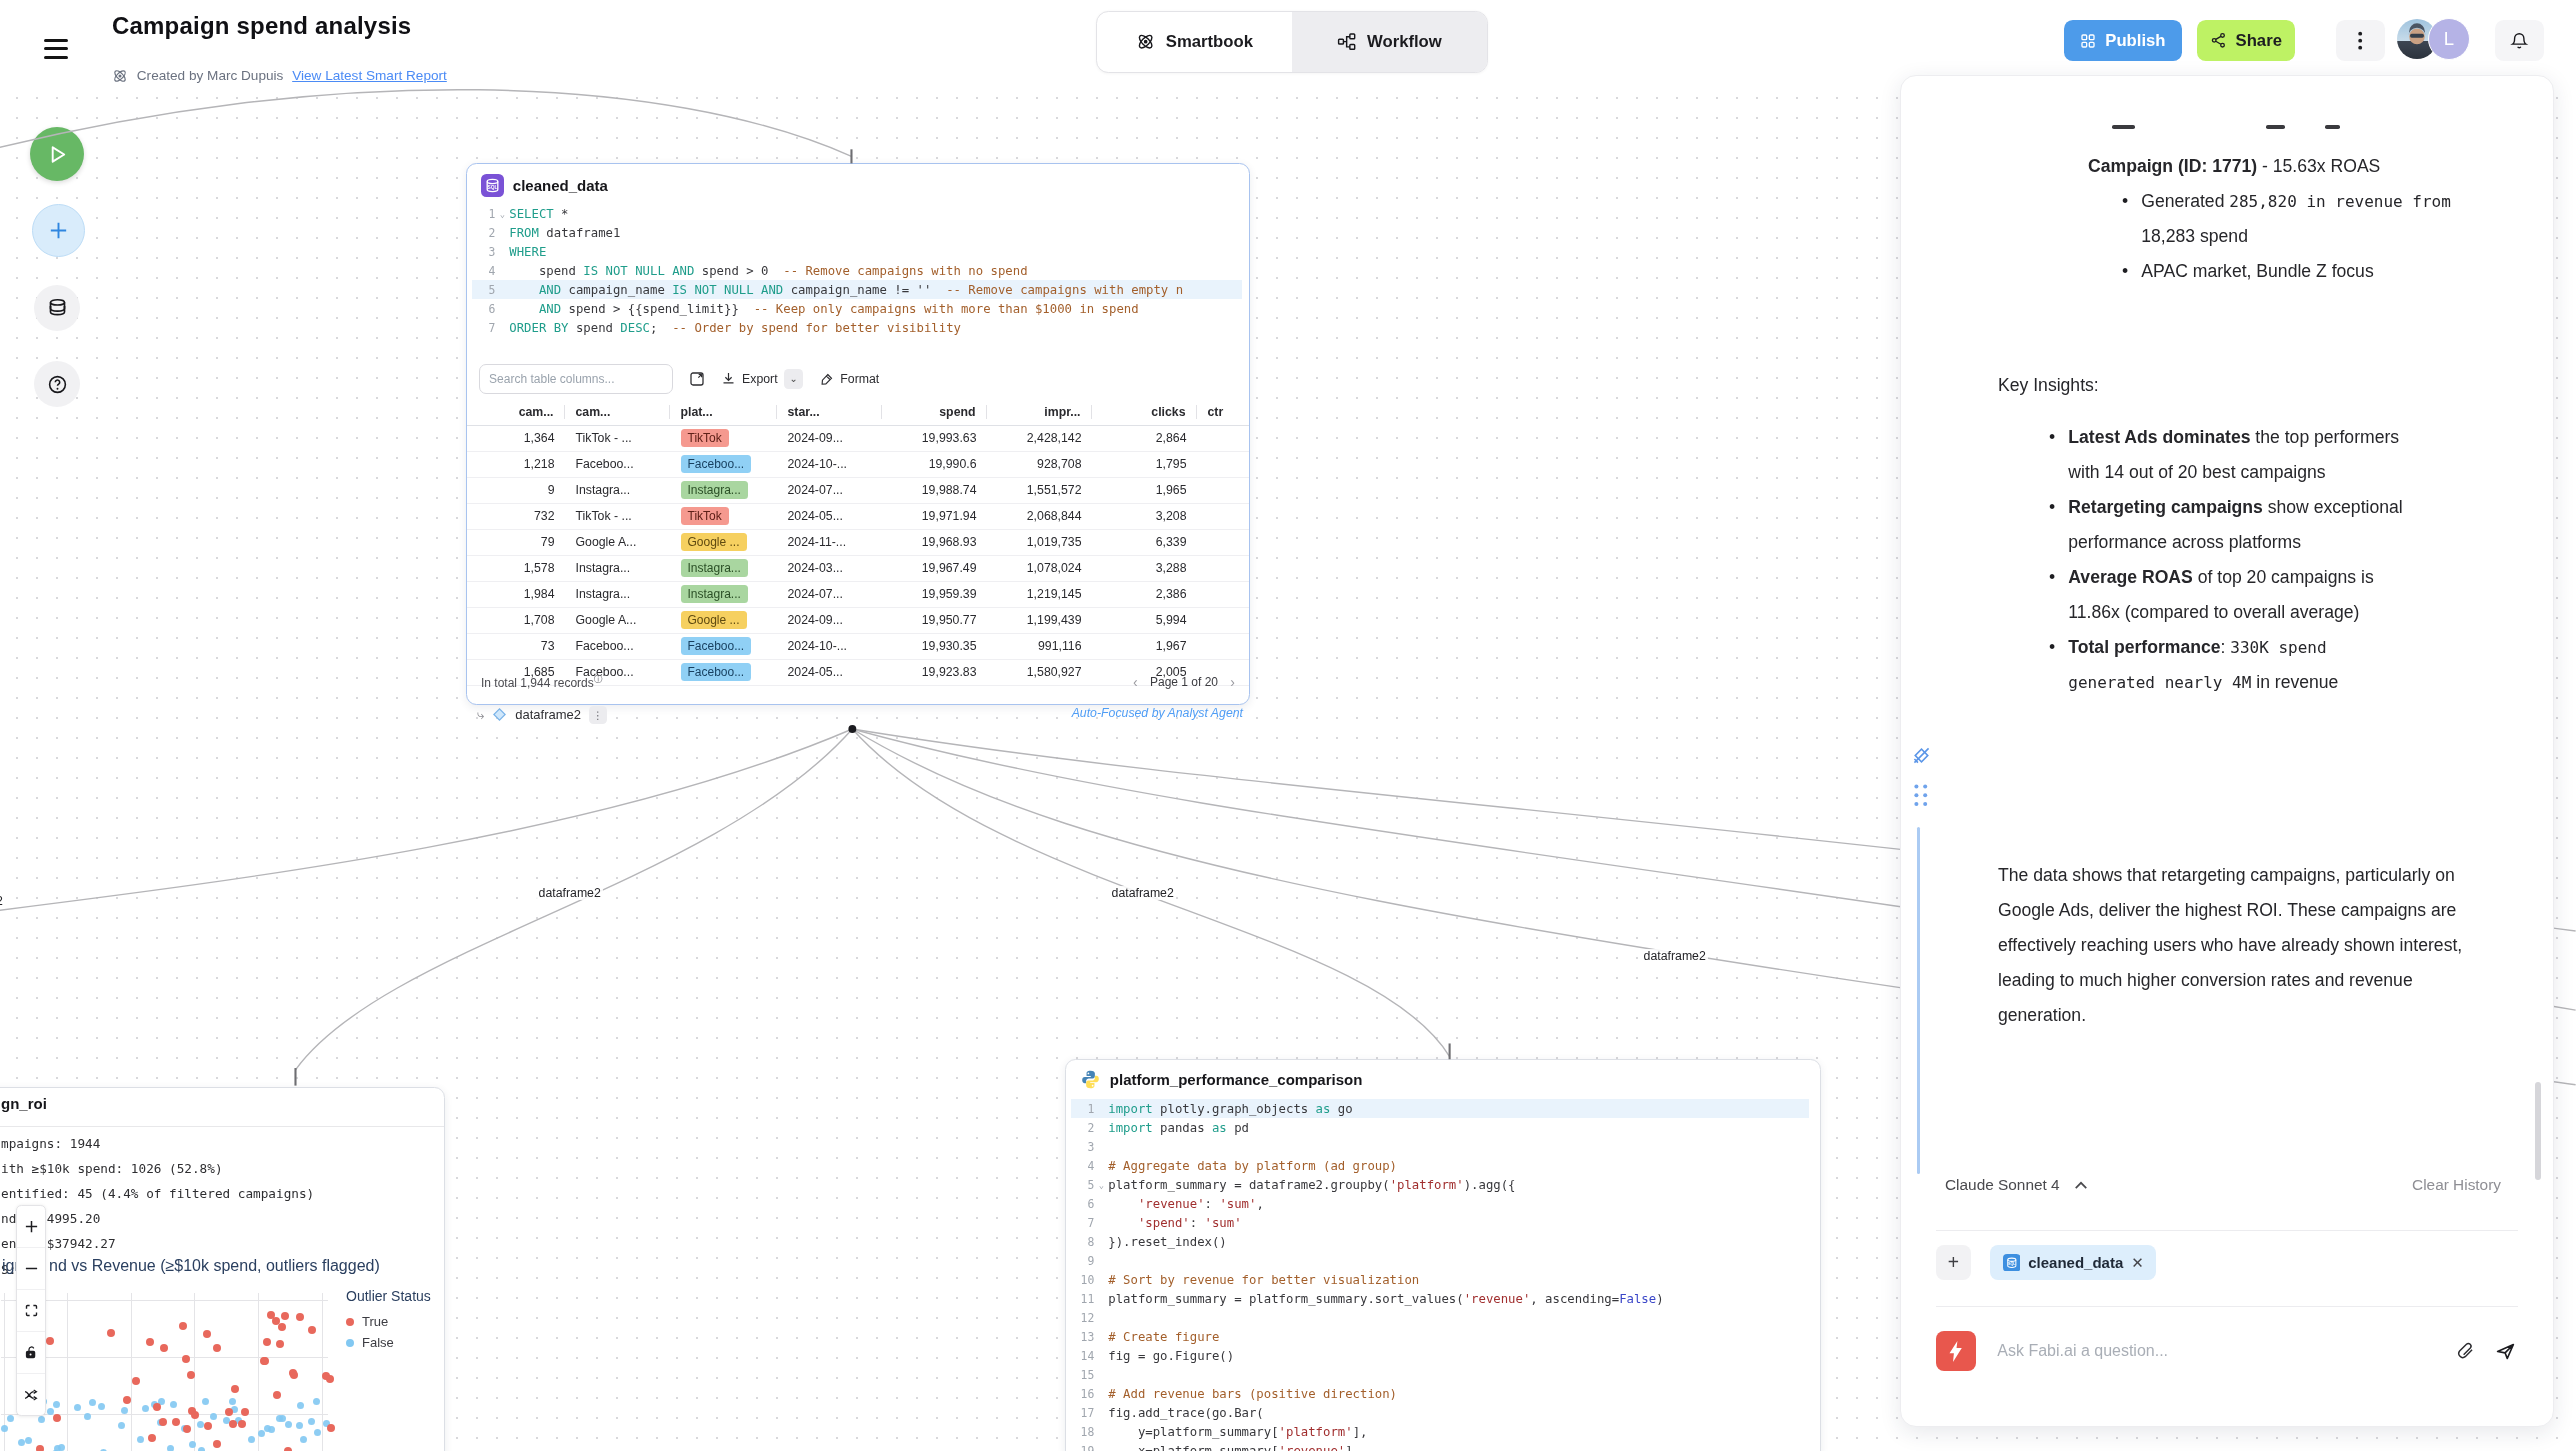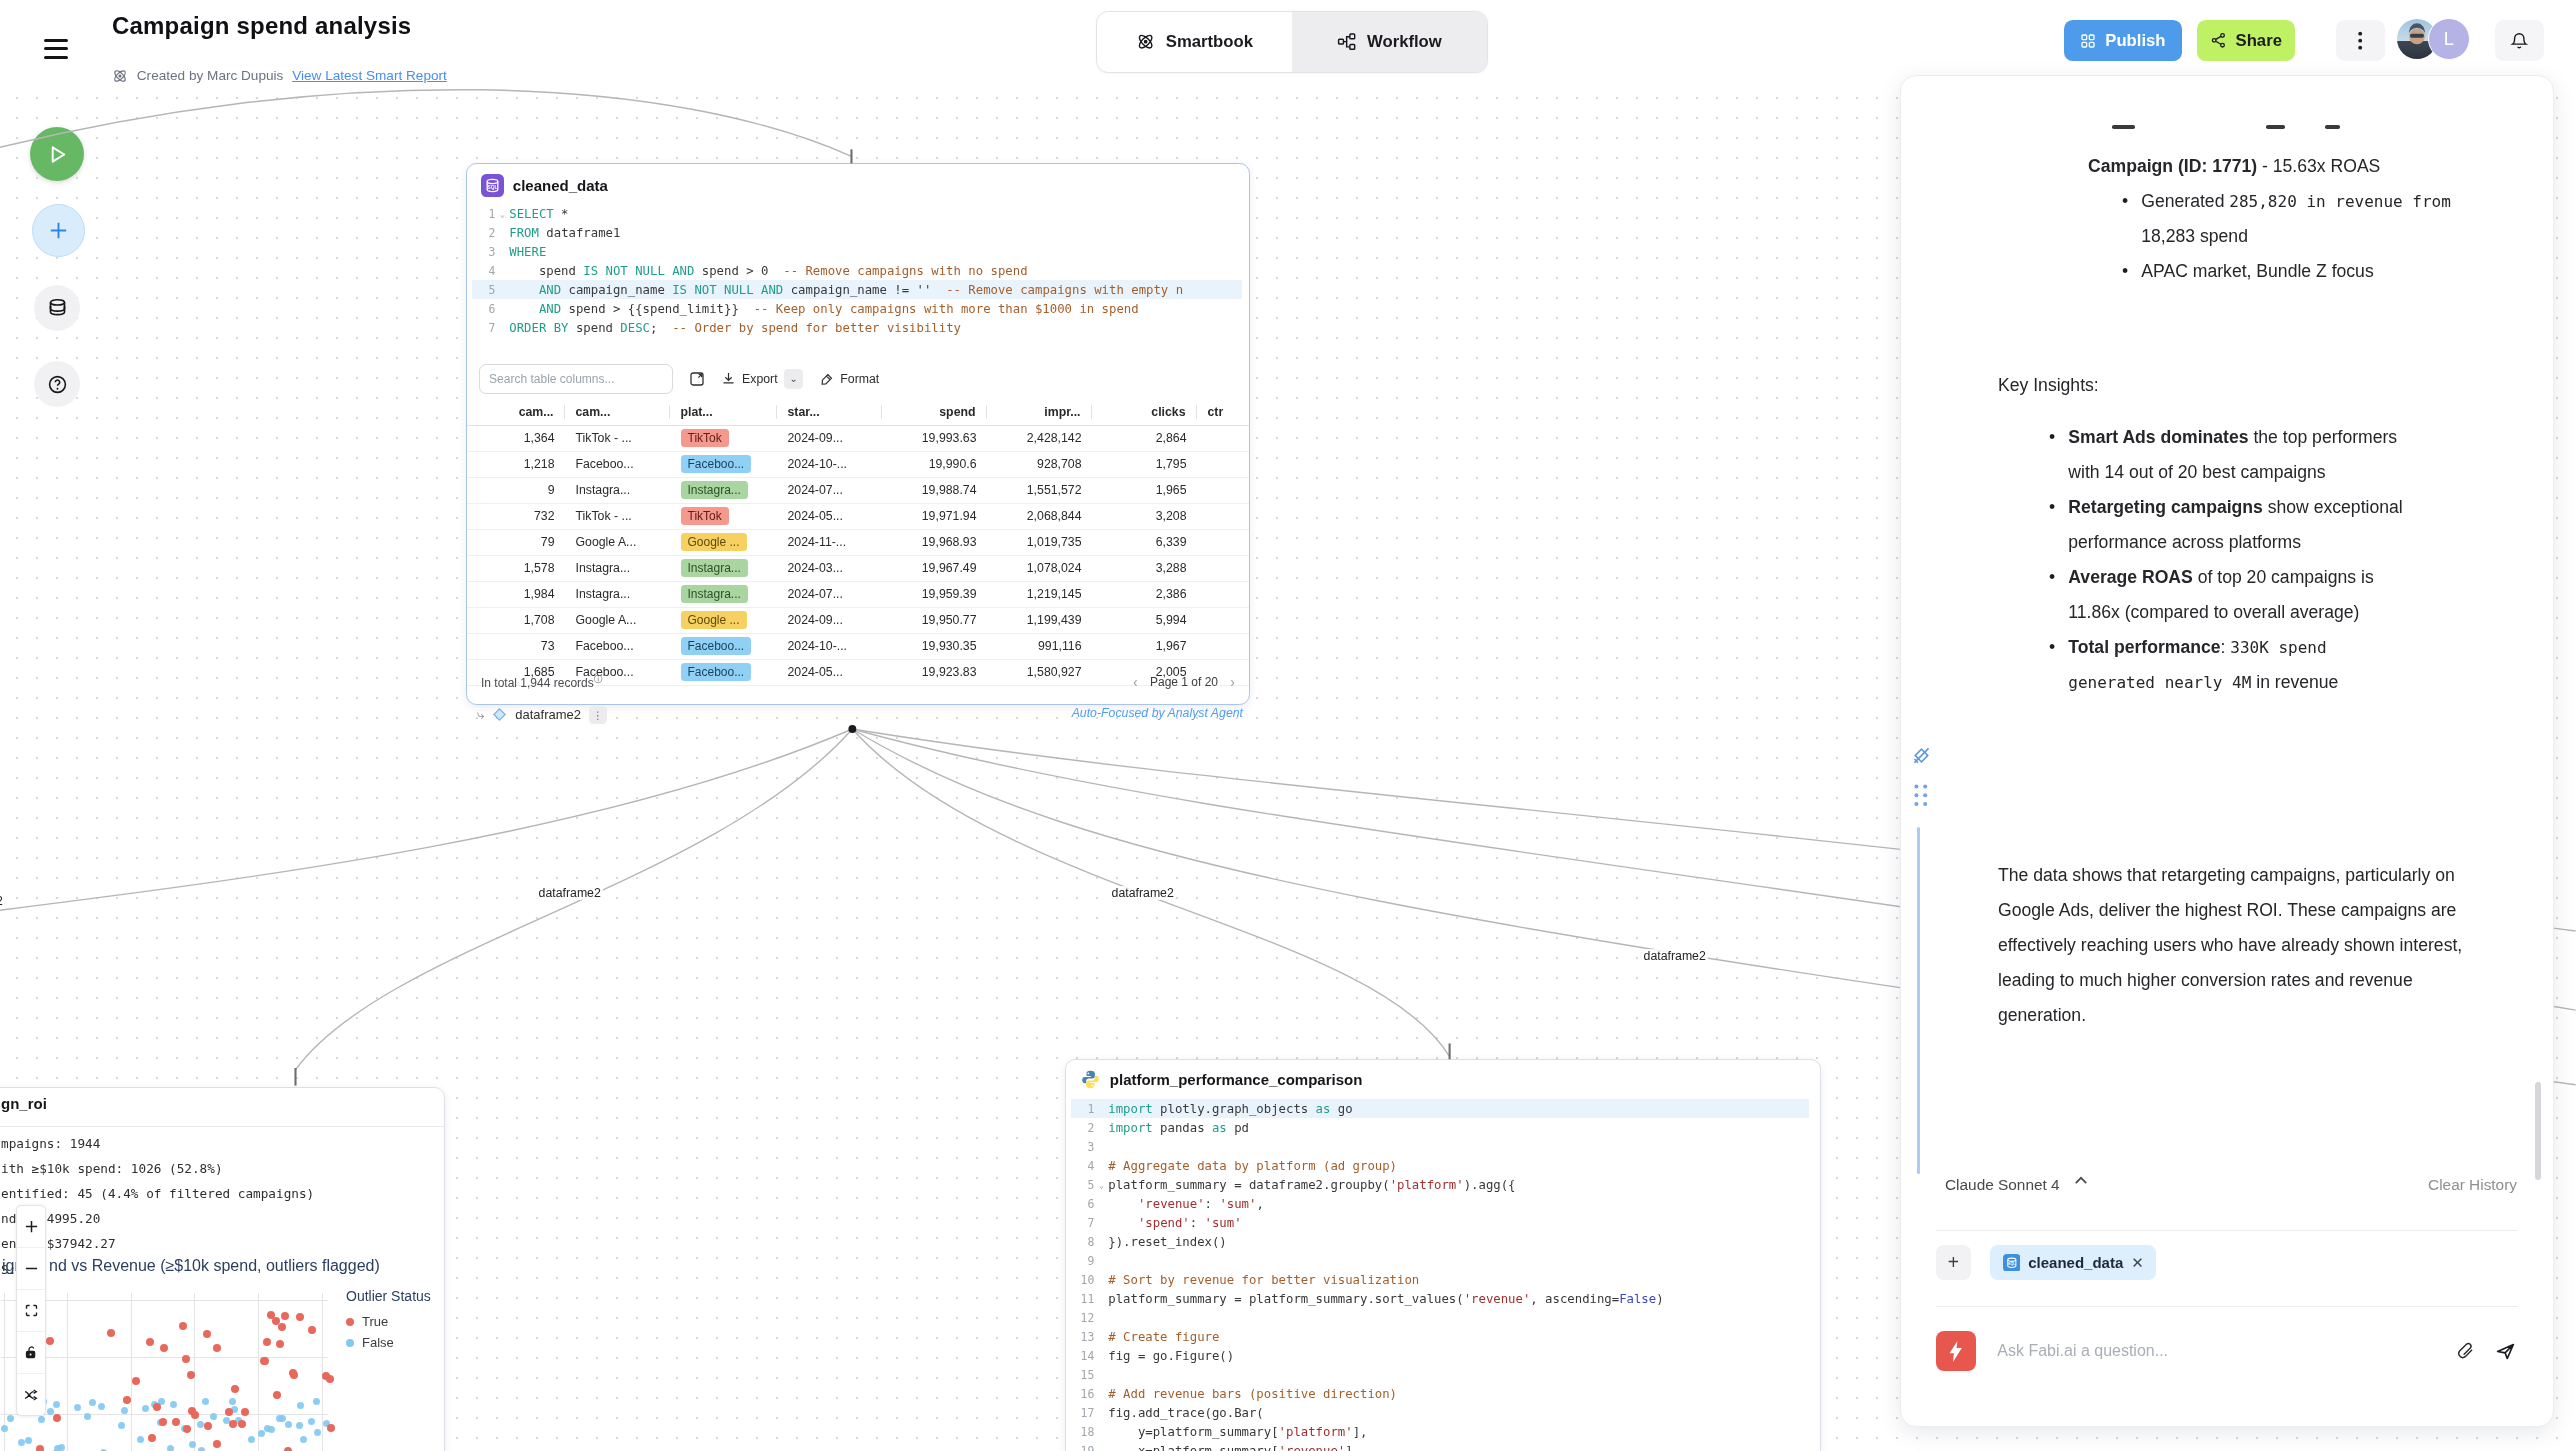--- a/index.html
+++ b/index.html
@@ -96,21 +96,21 @@
   #sidebar{position:absolute;left:1900px;top:75px;width:652px;height:1350px;background:#fff;border:0.9px solid #ededf0;
      border-radius:16px;box-shadow:0 5.3px 21px rgba(30,40,70,.10);z-index:40;}
   .sb-text{font-size:17.6px;line-height:35px;color:#26262a;}
   .seg-b{font-weight:700;} .seg-r{} .seg-m{font-family:"DejaVu Sans Mono",monospace;font-size:16px;}
   .sb-bullets{position:absolute;}
   .sb-li{display:flex;}
   .sb-li .marker{flex:0 0 19.3px;font-size:17.6px;line-height:35px;color:#1e1e22;}
   .clip-dash{position:absolute;height:4.4px;background:#3a3a3e;border-radius:1.8px;top:49px;}
   #sb-blue-line{position:absolute;left:16px;top:751px;width:2.6px;height:347px;background:#abcbf3;border-radius:1.8px;}
   #sb-scroll-thumb{position:absolute;right:12.3px;top:1006px;width:6.2px;height:98px;background:#d6d6da;border-radius:3.5px;cursor:pointer;}
-  #model-row{position:absolute;left:44px;right:36px;top:1100px;display:flex;font-size:15.4px;color:#4a4a4e;}
+  #model-row{position:absolute;left:44px;right:52px;top:1100px;display:flex;align-items:center;font-size:15.4px;color:#4a4a4e;}
   #clear-history{margin-left:auto;color:#8e8e94;cursor:pointer;}
   .sb-divider{position:absolute;left:35px;right:35px;height:0.9px;background:#ececef;}
   #ctx-row{position:absolute;left:35px;top:1169px;display:flex;align-items:center;gap:19.3px;}
   #ctx-add{width:35px;height:35px;border-radius:8px;background:#f2f2f4;display:flex;align-items:center;justify-content:center;font-size:19.3px;color:#3e3e42;cursor:pointer;}
   #ctx-chip{height:35px;border-radius:8px;background:#ddeefc;display:flex;align-items:center;gap:8px;padding:0 12.3px;font-size:15px;font-weight:700;color:#1f2937;cursor:pointer;}
   #ctx-chip .x{font-weight:400;font-size:15px;color:#44444a;cursor:pointer;}
   #input-row{position:absolute;left:35px;right:37px;top:1255px;display:flex;align-items:center;gap:19.3px;}
   #fabi-logo{width:40px;height:40px;border-radius:8px;display:flex;align-items:center;justify-content:center;}
   #ask-input{flex:1;border:none;outline:none;font-size:16px;color:#333;font-family:"Liberation Sans",sans-serif;background:transparent;}
   #ask-input::placeholder{color:#a9aeb6;}
@@ -668,21 +668,21 @@
         </div>
         <div class="sb-li">
           <span class="marker">•</span>
           <div class="sb-text"><span class="seg-r">APAC market, Bundle Z focus</span></div>
         </div>
       </div>
     <div class="sb-text" style="position:absolute;left:97px;top:292px;">Key Insights:</div>
     <div class="sb-bullets" id="sb-insight-bullets" style="left:148px;top:344px;width:360px;">
         <div class="sb-li">
           <span class="marker">•</span>
-          <div class="sb-text"><span class="seg-b">Smart Ads dominates</span><span class="seg-r"> the top performers with 14 out of 20 best campaigns</span></div>
+          <div class="sb-text"><span class="seg-b">Latest Ads dominates</span><span class="seg-r"> the top performers with 14 out of 20 best campaigns</span></div>
         </div>
         <div class="sb-li">
           <span class="marker">•</span>
           <div class="sb-text"><span class="seg-b">Retargeting campaigns</span><span class="seg-r"> show exceptional performance across platforms</span></div>
         </div>
         <div class="sb-li">
           <span class="marker">•</span>
           <div class="sb-text"><span class="seg-b">Average ROAS</span><span class="seg-r"> of top 20 campaigns is 11.86x (compared to overall average)</span></div>
         </div>
         <div class="sb-li">

